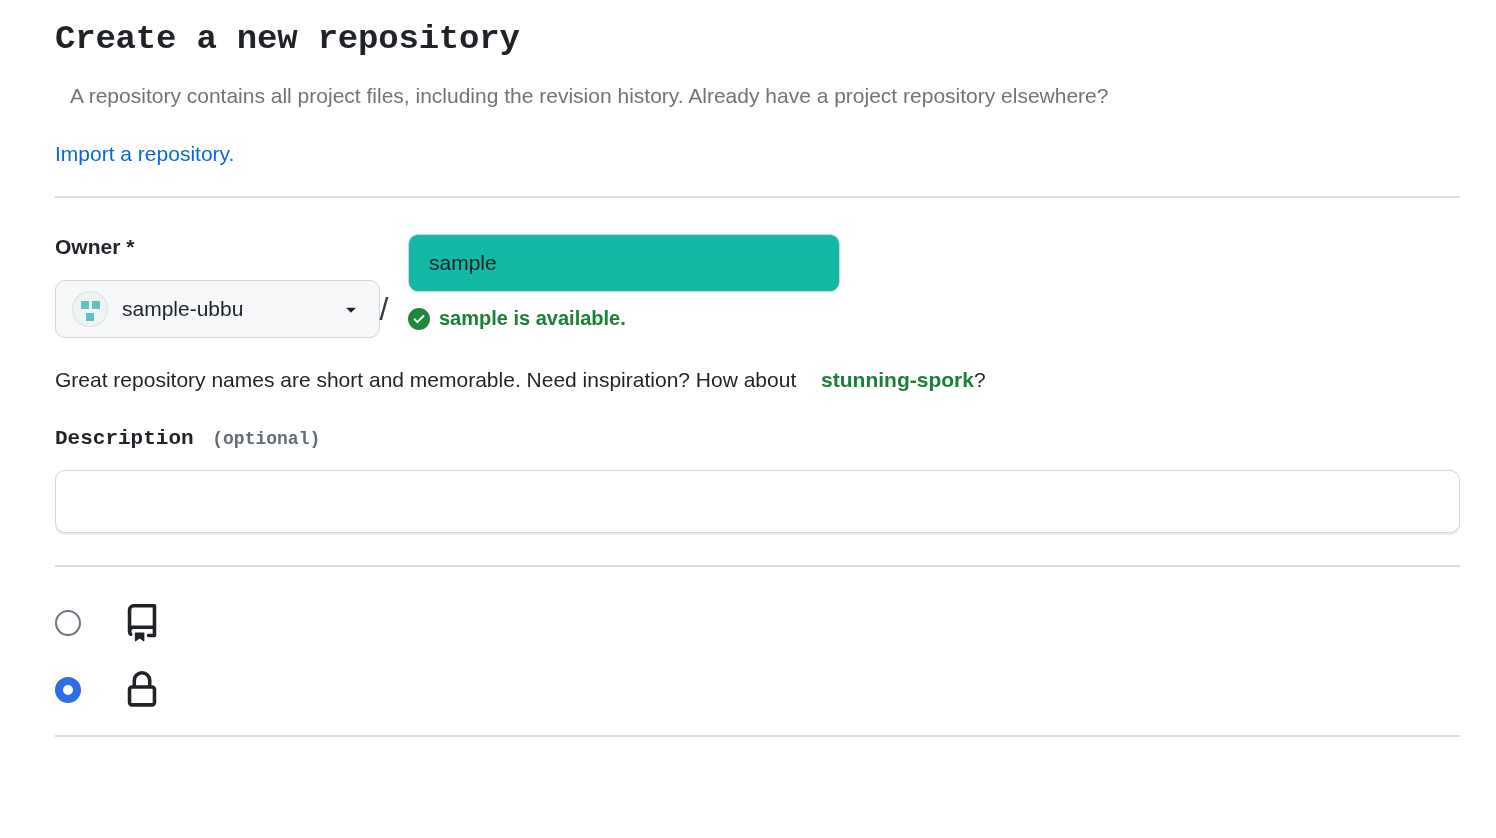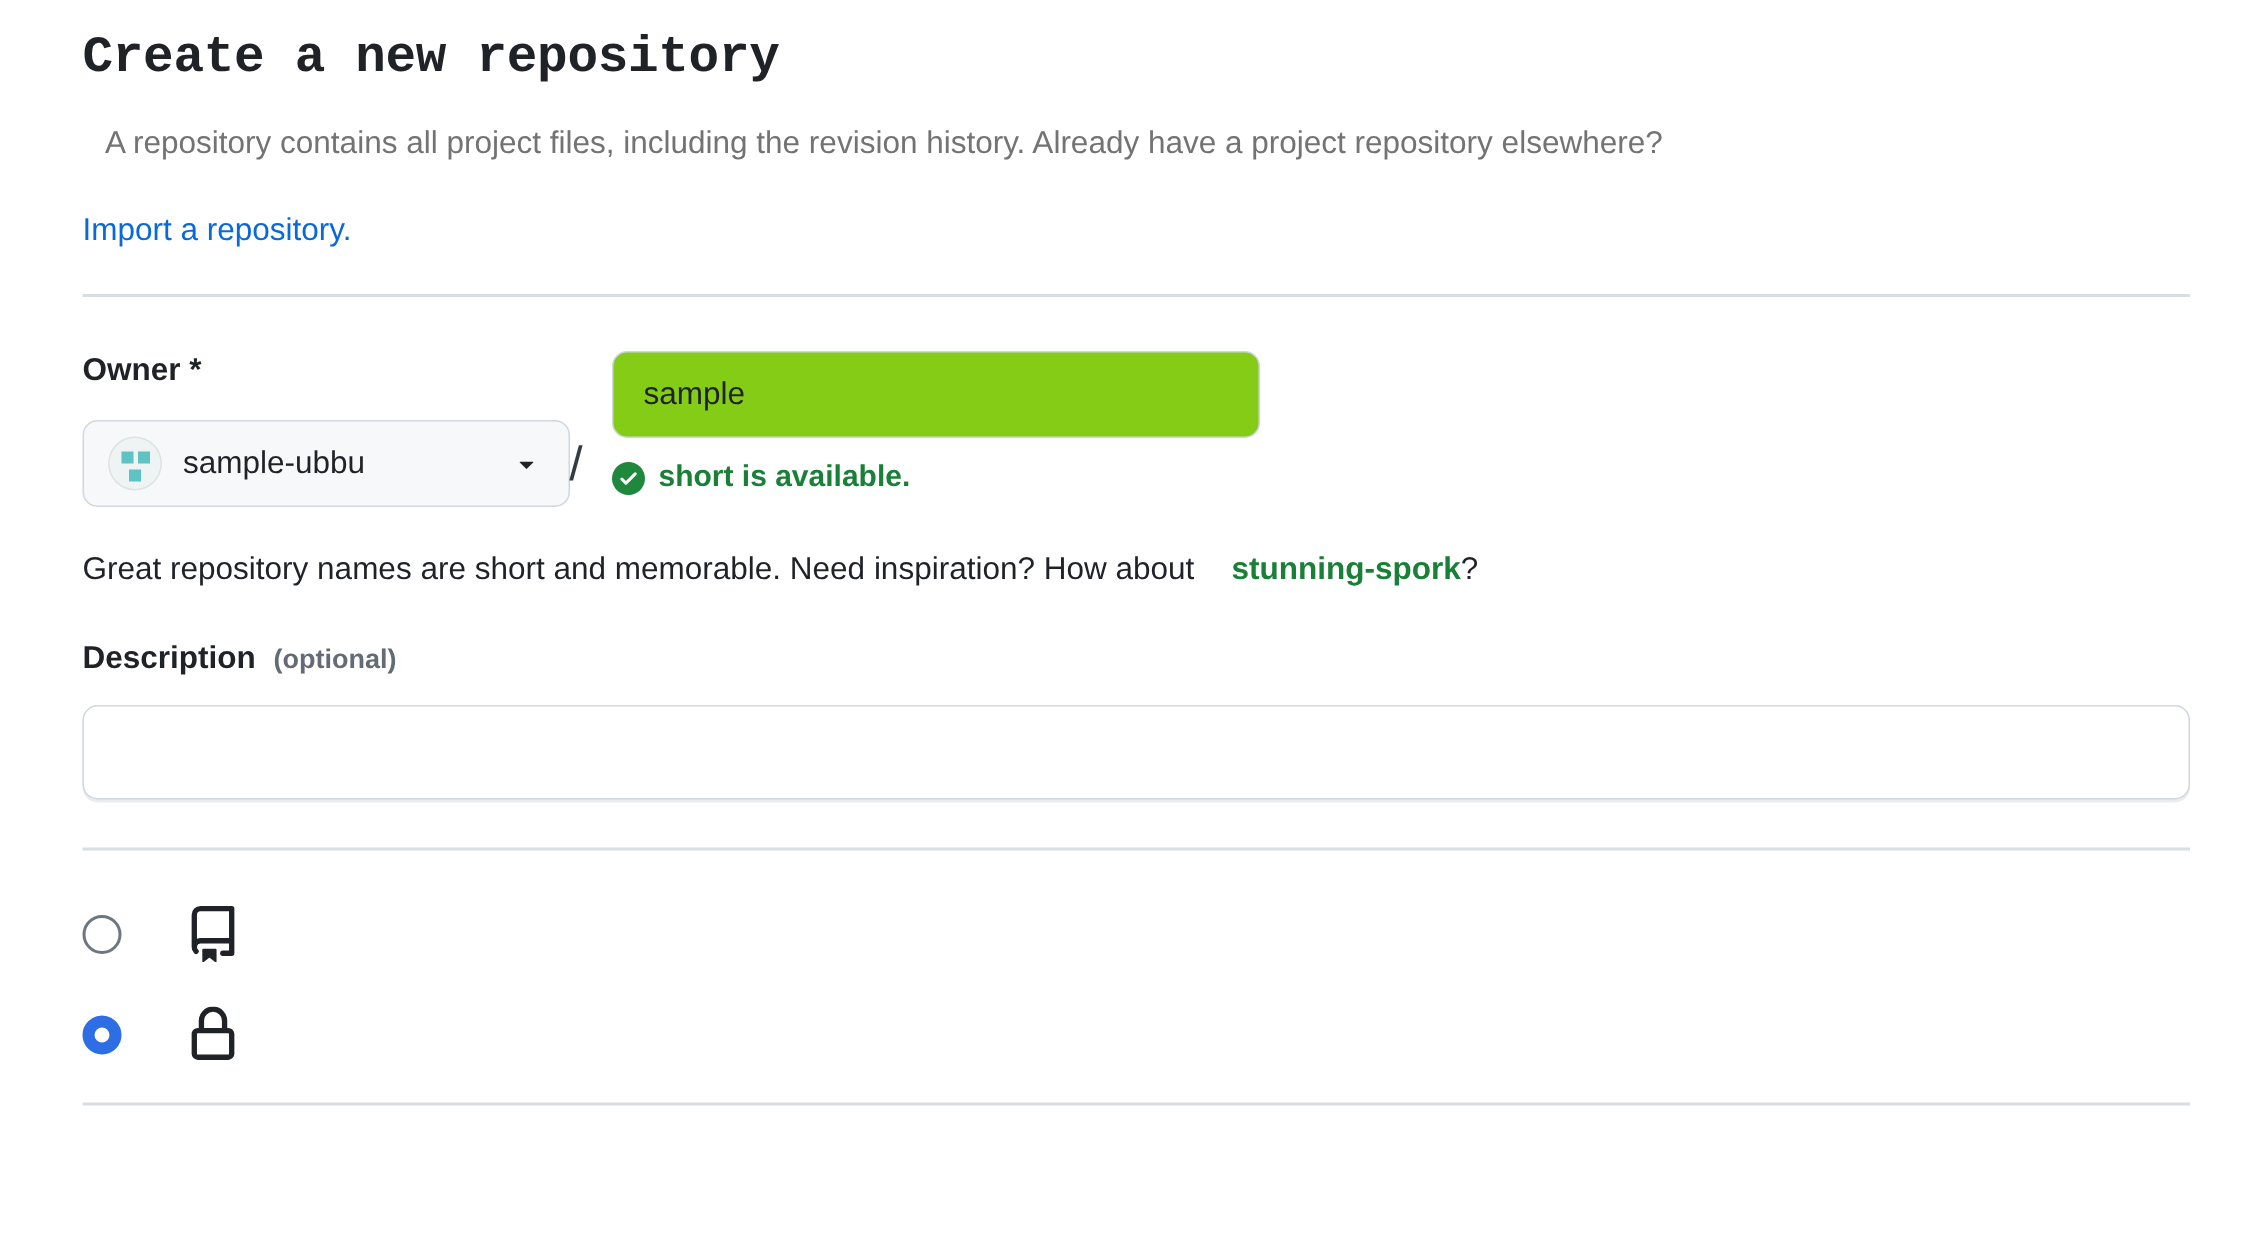--- a/index.html
+++ b/index.html
@@ -109,21 +109,21 @@
   .repo-input {
     width: 432px;
     height: 58px;
     border: 1px solid #d0d7de;
     border-radius: 10px;
     font-family: "Liberation Sans", sans-serif;
     font-size: 21px;
     color: #1f2328;
     padding: 0 20px;
     outline: none;
-    background: #84cc16;
+    background: #14b8a6;
   }
   .availability {
     display: flex;
     align-items: center;
     margin-top: 15px;
     gap: 9px;
   }
   .availability-text {
     font-size: 20px;
     font-weight: 700;
@@ -139,20 +139,21 @@
   .suggestion {
     color: #1a7f37;
     font-weight: 700;
     margin-left: 19px;
   }
   
   .desc-label-row {
     margin-top: 32px;
     font-size: 21px;
     line-height: 26px;
+    font-family: Liberation Mono, monospace;
   }
   .desc-label { font-weight: 700; color: #1f2328; }
   .desc-optional {
     font-weight: 700;
     font-size: 18px;
     color: #636c76;
     margin-left: 6px;
   }
   .desc-input {
     display: block;
@@ -243,21 +244,21 @@
     <div class="slash-col">
       <span class="slash">/</span>
     </div>
 
     <div class="repo-col">
       <input class="repo-input" type="text" value="sample" style="">
       <div class="availability">
         <svg width="22" height="22" viewBox="0 0 16 16" fill="#1f883d">
           <path d="M8 16A8 8 0 1 1 8 0a8 8 0 0 1 0 16Zm3.78-9.72a.751.751 0 0 0-.018-1.042.751.751 0 0 0-1.042-.018L6.75 9.19 5.28 7.72a.751.751 0 0 0-1.042.018.751.751 0 0 0-.018 1.042l2 2a.75.75 0 0 0 1.06 0Z"></path>
         </svg>
-        <span class="availability-text">short is available.</span>
+        <span class="availability-text">sample is available.</span>
       </div>
     </div>
   </div>
 
   <p class="inspiration"><span>Great repository names are short and memorable. Need inspiration? How about </span><span class="suggestion">stunning-spork</span><span>?</span></p>
 
   <div class="desc-label-row">
     <span class="desc-label">Description</span>
     <span class="desc-optional">(optional)</span>
   </div>

